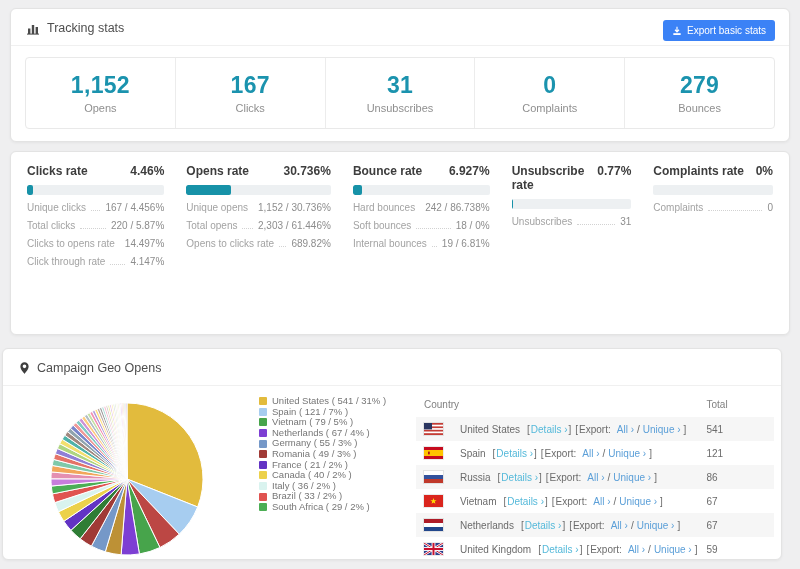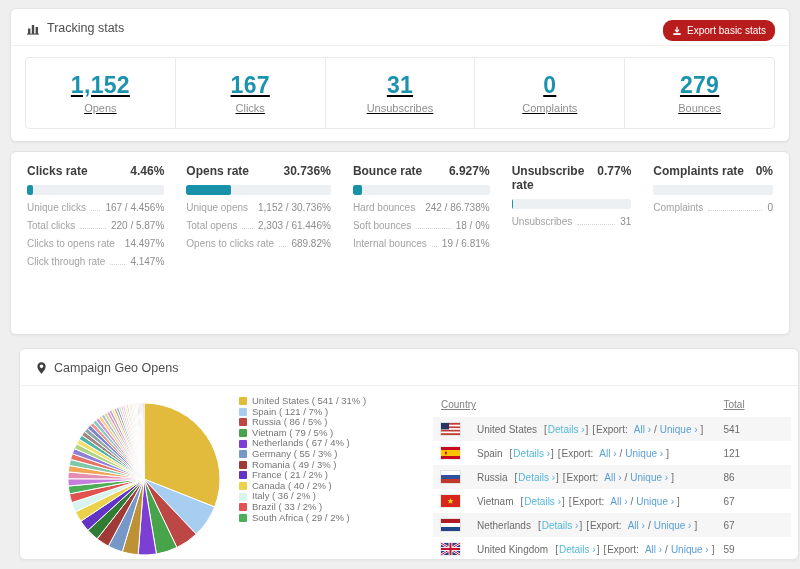--- a/index.html
+++ b/index.html
@@ -1,43 +1,43 @@
 <!DOCTYPE html>
 <html><head>
 <meta charset="utf-8">
 <style>
   html,body{margin:0;padding:0;}
   body{width:800px;height:569px;background:#efeff0;font-family:"Liberation Sans",sans-serif;position:relative;overflow:hidden;}
   .card{position:absolute;background:#fff;border:1px solid #e3e3e3;border-radius:6px;box-shadow:0 1px 3px rgba(0,0,0,.05);box-sizing:border-box;}
   #card-tracking{left:10px;top:8px;width:780px;height:134px;}
   #card-rates{left:10px;top:151px;width:780px;height:184px;padding:12px 16px;display:grid;grid-template-columns:1fr 1fr 1fr 1fr 1fr;column-gap:22px;row-gap:18px;overflow:hidden;}
-  #card-geo{left:19px;top:348px;width:780px;height:212px;overflow:hidden;}
+  #card-geo{left:2px;top:348px;width:780px;height:212px;overflow:hidden;}
   .card-head{display:flex;align-items:center;gap:7px;padding:12px 16px 10px;border-bottom:1px solid #f0f0f0;font-size:12.5px;color:#4e4e4e;}
   .hicon{display:inline-flex;align-items:center;}
-  .export-btn{position:absolute;right:14px;top:11px;background:#b91c1c;color:#fff;border:none;border-radius:9px;font-size:10px;padding:5px 9px;display:flex;align-items:center;gap:5px;cursor:pointer;font-family:inherit;}
+  .export-btn{position:absolute;right:14px;top:11px;background:#3b82f6;color:#fff;border:none;border-radius:3px;font-size:10px;padding:5px 9px;display:flex;align-items:center;gap:5px;cursor:pointer;font-family:inherit;}
   .stats-panel{margin:11px 14px;border:1px solid #e9e9e9;border-radius:4px;display:flex;height:70px;}
-  .stat{flex:1;display:flex;flex-direction:column;align-items:center;justify-content:center;border-right:1px solid #ececec;text-decoration:underline;}
+  .stat{flex:1;display:flex;flex-direction:column;align-items:center;justify-content:center;border-right:1px solid #ececec;}
   .stat:last-child{border-right:none;}
   .stat-value{font-size:23px;font-weight:bold;color:#1b93ae;letter-spacing:.3px;}
   .stat-label{font-size:11px;color:#8f8f8f;margin-top:3px;}
   .rate-head{display:flex;justify-content:space-between;align-items:baseline;margin-bottom:7px;}
   .rate-title,.rate-pct{font-size:12px;font-weight:bold;color:#3d3d3d;}
   .bar{height:10px;background:#edf0f2;border-radius:2px;overflow:hidden;}
   .fill{height:100%;background:#1792a8;border-radius:2px;}
   .rrow{display:flex;align-items:flex-end;font-size:10px;margin-top:7px;line-height:11px;}
   .rlabel{color:#a3a3a3;white-space:nowrap;}
   .leader{flex:1;border-bottom:1px dotted #d2d2d2;margin:0 5px 2px;}
   .rvalue{color:#8d8d8d;white-space:nowrap;}
   .geo-content{display:flex;padding:4px 14px 0;}
   .pie-wrap{width:205px;flex:none;margin-top:10px;}
   .legend{width:188px;flex:none;margin-top:6px;}
-  .litem{display:flex;align-items:center;font-size:9.5px;color:#767676;line-height:10.6px;cursor:pointer;}
+  .litem{display:flex;align-items:center;font-size:9.5px;color:#767676;line-height:10.6px;cursor:pointer;margin-left:37px;}
   .swatch{width:8px;height:8px;border-radius:1px;margin-right:5px;flex:none;}
   .geo-table{flex:1;margin-left:6px;margin-top:2px;font-size:10px;color:#6b6b6b;}
-  .thead{display:flex;align-items:center;padding:7px 8px;color:#818181;text-decoration:underline;}
+  .thead{display:flex;align-items:center;padding:7px 8px;color:#818181;}
   .trow{display:flex;align-items:center;height:24px;padding:0 8px;gap:9px;}
   .trow.odd{background:#f6f6f6;}
   .ccell{flex:1;display:flex;align-items:center;white-space:nowrap;overflow:hidden;}
   .tcell{width:60px;flex:none;}
   .flag{width:19px;height:12px;flex:none;margin-right:8px;line-height:0;box-shadow:0 0 0 1px rgba(0,0,0,.08);}
   .flag svg{width:19px;height:12px;display:block;}
   .cname{margin-right:3px;}
   .sep{color:#6b6b6b;}
   .exp{color:#6b6b6b;margin:0 3px 0 1px;}
   .lnk{text-decoration:none;cursor:pointer;}
@@ -279,24 +279,20 @@
     <div class="legend">
       <div class="litem">
           <span class="swatch" style="background-color: rgb(226, 187, 61);"></span>
           <span>United States ( 541 / 31% )</span>
         </div>
       <div class="litem">
           <span class="swatch" style="background-color: rgb(167, 205, 240);"></span>
           <span>Spain ( 121 / 7% )</span>
         </div>
       <div class="litem">
-          <span class="swatch" style="background-color: rgb(188, 71, 68);"></span>
-          <span>Russia ( 86 / 5% )</span>
-        </div>
-      <div class="litem">
           <span class="swatch" style="background-color: rgb(71, 164, 75);"></span>
           <span>Vietnam ( 79 / 5% )</span>
         </div>
       <div class="litem">
           <span class="swatch" style="background-color: rgb(125, 63, 211);"></span>
           <span>Netherlands ( 67 / 4% )</span>
         </div>
       <div class="litem">
           <span class="swatch" style="background-color: rgb(117, 152, 200);"></span>
           <span>Germany ( 55 / 3% )</span>

